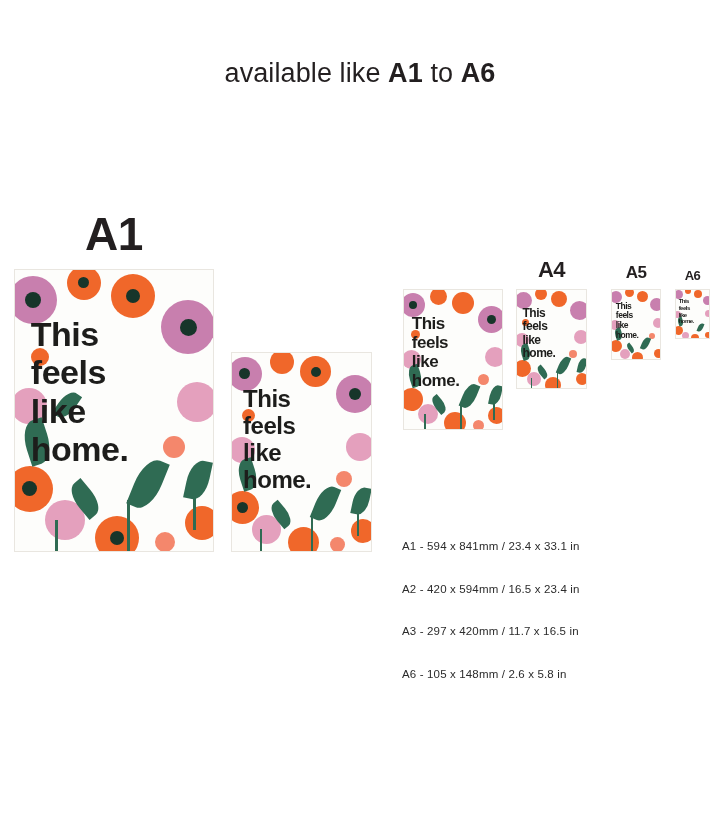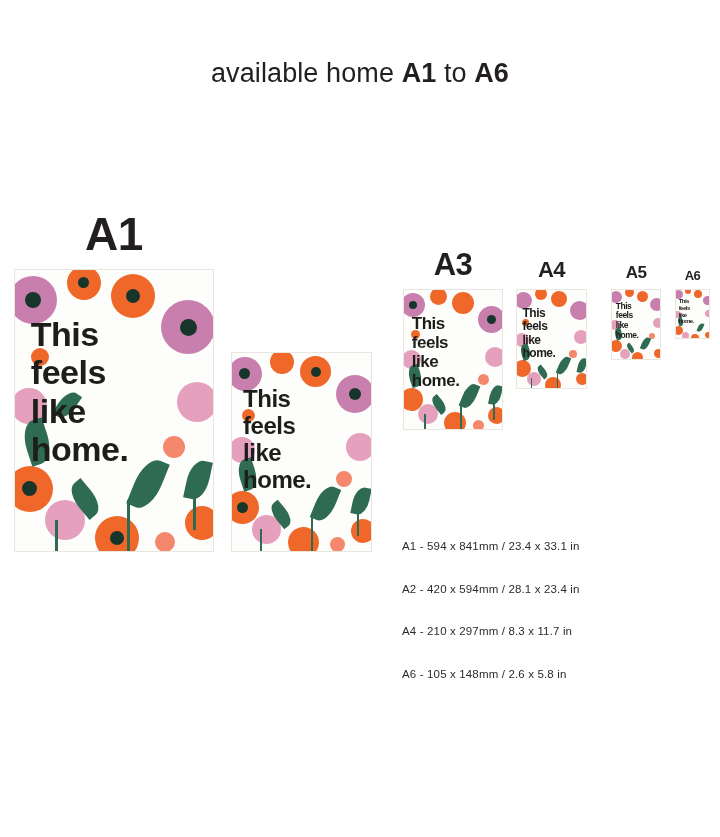--- a/index.html
+++ b/index.html
@@ -108,21 +108,21 @@
     color: #2b2b2b;
     margin-bottom: 30.5px;
     letter-spacing: 0.15px;
     white-space: nowrap;
   }
 </style>
 </head>
 <body>
 
 <div class="headline">
-  <div class="headline-line2"><span>available home </span><span class="b">A1</span><span> to </span><span class="b">A6</span></div>
+  <div class="headline-line2"><span>available like </span><span class="b">A1</span><span> to </span><span class="b">A6</span></div>
 </div>
 
 <div class="poster-row">
 
   <div class="poster-block" style="left:14px; width:200px;">
     <div class="size-label" style="top:-62px; font-size:46px;">A1</div>
     <div class="poster" style="width:200px; height:283px;">
       <div class="flora">
         <div class="blob" style="left:-6px;  top:6px;   width:48px; height:48px; background:#c87fae;"></div>
         <div class="core" style="left:10px;  top:22px;  width:16px; height:16px;"></div>
@@ -192,21 +192,20 @@
       <div class="poster-quote" style="font-size:24px; top:16%;">
         <span>This</span>
         <span>feels</span>
         <span>like</span>
         <span>home.</span>
       </div>
     </div>
   </div>
 
   <div class="poster-block" style="left:403px; width:100px; bottom:122px;">
-    <div class="size-label" style="top:-42px; font-size:31px;">A3</div>
     <div class="poster" style="width:100px; height:141px;">
       <div class="flora">
         <div class="blob" style="left:-3px;  top:3px;   width:24px; height:24px; background:#c87fae;"></div>
         <div class="core" style="left:5px;   top:11px;  width:8px;  height:8px;"></div>
         <div class="blob" style="left:26px;  top:-2px;  width:17px; height:17px; background:#f0672a;"></div>
         <div class="blob" style="left:48px;  top:2px;   width:22px; height:22px; background:#f0672a;"></div>
         <div class="blob" style="left:74px;  top:16px;  width:27px; height:27px; background:#c87fae;"></div>
         <div class="core" style="left:83px;  top:25px;  width:9px;  height:9px;"></div>
         <div class="blob" style="left:7px;   top:40px;  width:9px;  height:9px; background:#f0672a;"></div>
         <div class="blob" style="left:-2px;  top:60px;  width:19px; height:19px; background:#e4a0bd;"></div>
@@ -317,16 +316,16 @@
         <span>like</span>
         <span>home.</span>
       </div>
     </div>
   </div>
 
 </div>
 
 <div class="dims">
   <div class="dims-item">A1 - 594 x 841mm  /  23.4 x 33.1 in</div>
-  <div class="dims-item">A2  - 420 x 594mm  /  28.1 x 23.4 in</div>
-  <div class="dims-item">A4  - 210 x 297mm  /  8.3 x 11.7 in</div>
+  <div class="dims-item">A2  - 420 x 594mm  /  16.5 x 23.4 in</div>
+  <div class="dims-item">A3 - 297 x 420mm  /  11.7 x 16.5 in</div>
   <div class="dims-item">A6 - 105 x 148mm  /  2.6 x 5.8 in</div>
 </div>
 
 </body></html>

